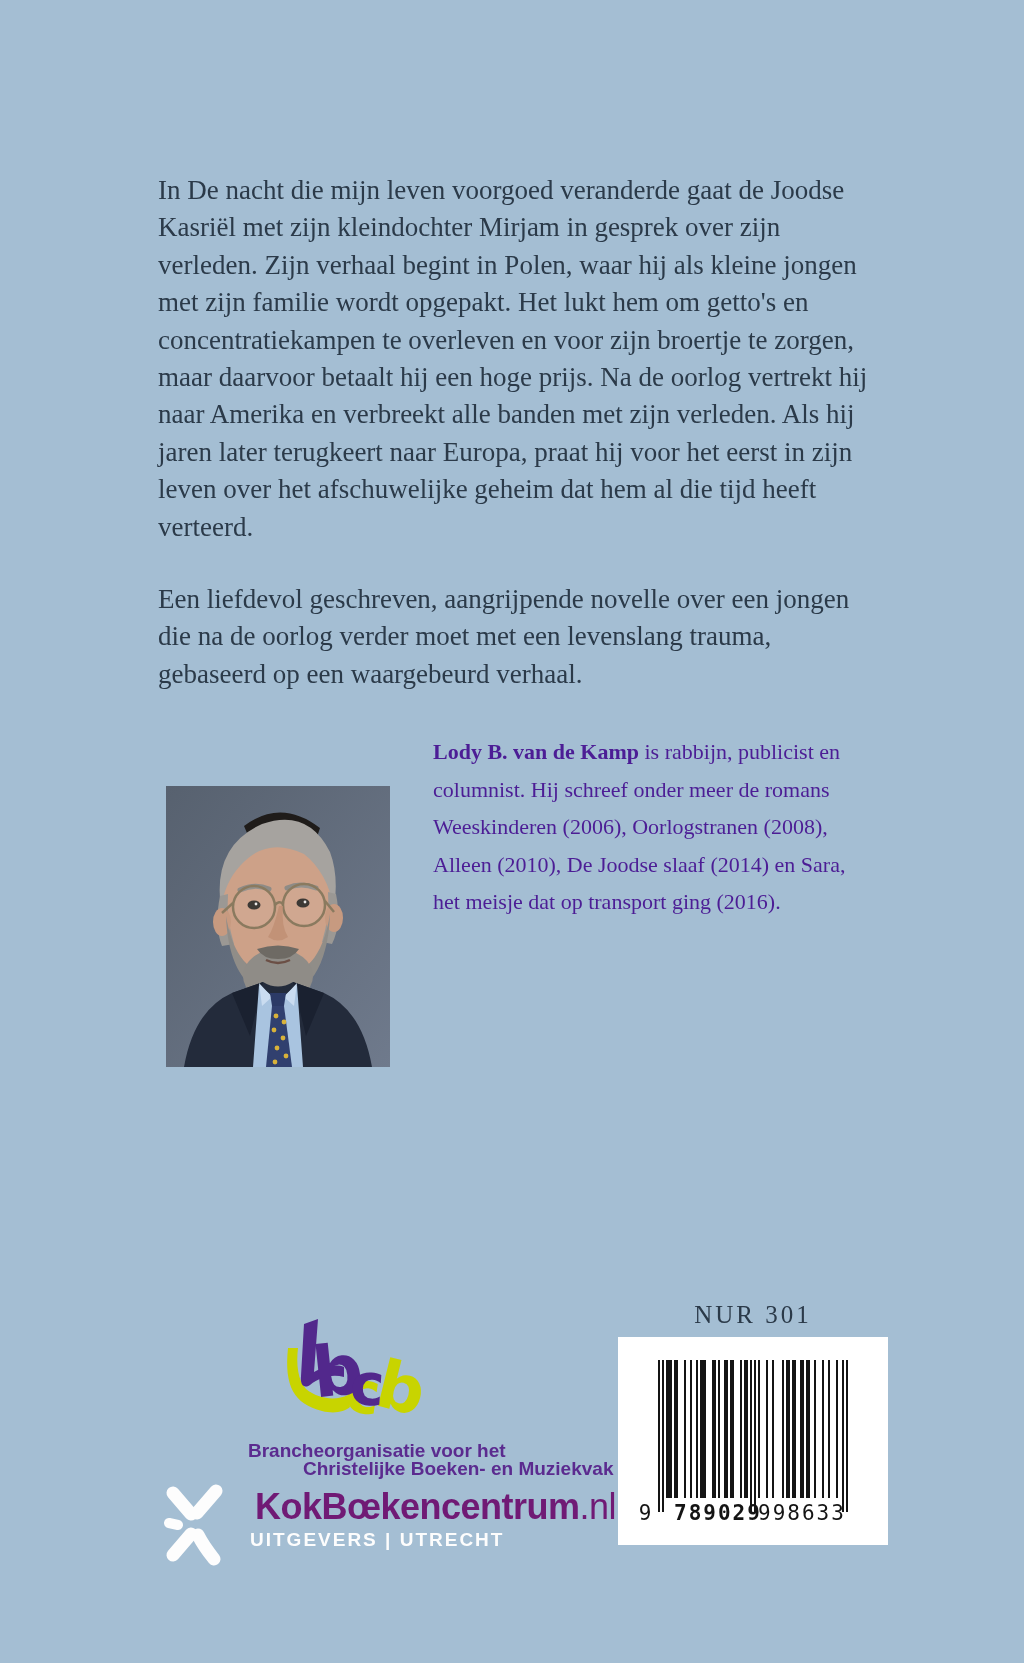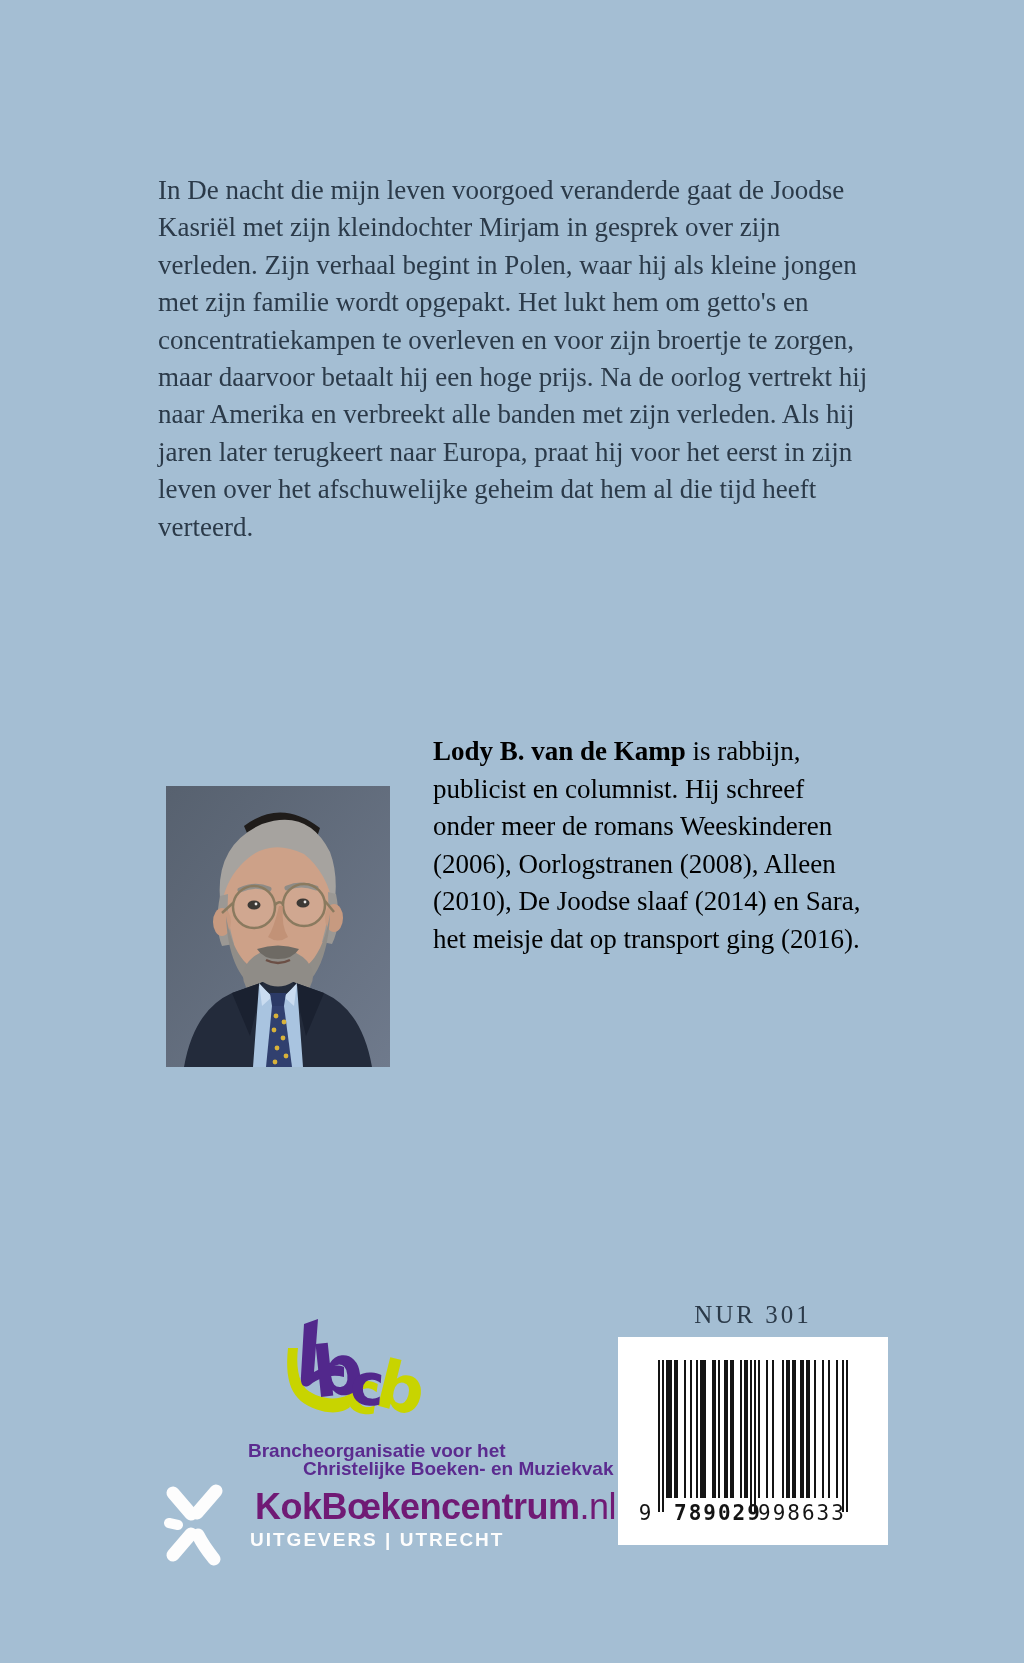--- a/index.html
+++ b/index.html
@@ -8,21 +8,21 @@
 
   .para { position:absolute; left:158px; width:716px; margin:0; font-size:27px; line-height:37.4px; color:#2b3a49; }
   .p1 { top:172px; }
   .p2 { top:581px; }
   .it { }
   .bd { font-weight:bold; }
 
   .photo { position:absolute; left:166px; top:786px; width:224px; height:281px; }
   .photo svg { display:block; }
 
-  .bio { position:absolute; left:433px; top:733px; width:436px; margin:0; font-size:27px; line-height:37.5px; color:#000000; }
+  .bio { position:absolute; left:433px; top:733px; width:436px; margin:0; font-size:22px; line-height:37.5px; color:#4c1d95; }
 
   .nur { position:absolute; left:618px; top:1301px; width:270px; text-align:center;
          font-size:25px; letter-spacing:3px; color:#2b3a49; }
 
   .barcode-box { position:absolute; left:618px; top:1337px; width:270px; height:208px; background:#ffffff; }
   .bars { position:absolute; left:40px; top:23px; width:190px; height:172px; }
   .bars .m { position:absolute; top:0; width:2px; background:#141414; }
   .isbn-digit { position:absolute; top:141px; font-family:"DejaVu Sans Mono",monospace; font-size:21px;
                 color:#141414; letter-spacing:2px; text-align:center; }
   .g0 { left:-22px; width:20px; }
@@ -40,20 +40,21 @@
   .pub-name .nl { font-weight:normal; }
   .pub-sub { position:absolute; left:250px; top:1529px; font-family:"Liberation Sans",sans-serif;
              font-weight:bold; font-size:19px; color:#fdfdfd; letter-spacing:2px; white-space:nowrap; }
 </style>
 </head>
 <body>
 
 <div class="cover">
 
   <p class="para p1"><span>In </span><span class="it">De nacht die mijn leven voorgoed veranderde</span><span> gaat de Joodse Kasriël met zijn kleindochter Mirjam in gesprek over zijn verleden. Zijn verhaal begint in Polen, waar hij als kleine jongen met zijn familie wordt opgepakt. Het lukt hem om getto's en concentratiekampen te overleven en voor zijn broertje te zorgen, maar daarvoor betaalt hij een hoge prijs. Na de oorlog vertrekt hij naar Amerika en verbreekt alle banden met zijn verleden. Als hij jaren later terugkeert naar Europa, praat hij voor het eerst in zijn leven over het afschuwelijke geheim dat hem al die tijd heeft verteerd.</span></p>
+  <p class="para p2"><span>Een liefdevol geschreven, aangrijpende novelle over een jongen die na de oorlog verder moet met een levenslang trauma, gebaseerd op een waargebeurd verhaal.</span></p>
 
   <div class="photo">
     <svg width="224" height="281" viewBox="0 0 224 281">
       <defs>
         <linearGradient id="pbg" x1="0" y1="0" x2="1" y2="1">
           <stop offset="0" stop-color="#57616f"></stop>
             <stop offset="1" stop-color="#6f7a8c"></stop>
         </linearGradient>
       </defs>
       <rect width="224" height="281" fill="url(#pbg)"></rect>

